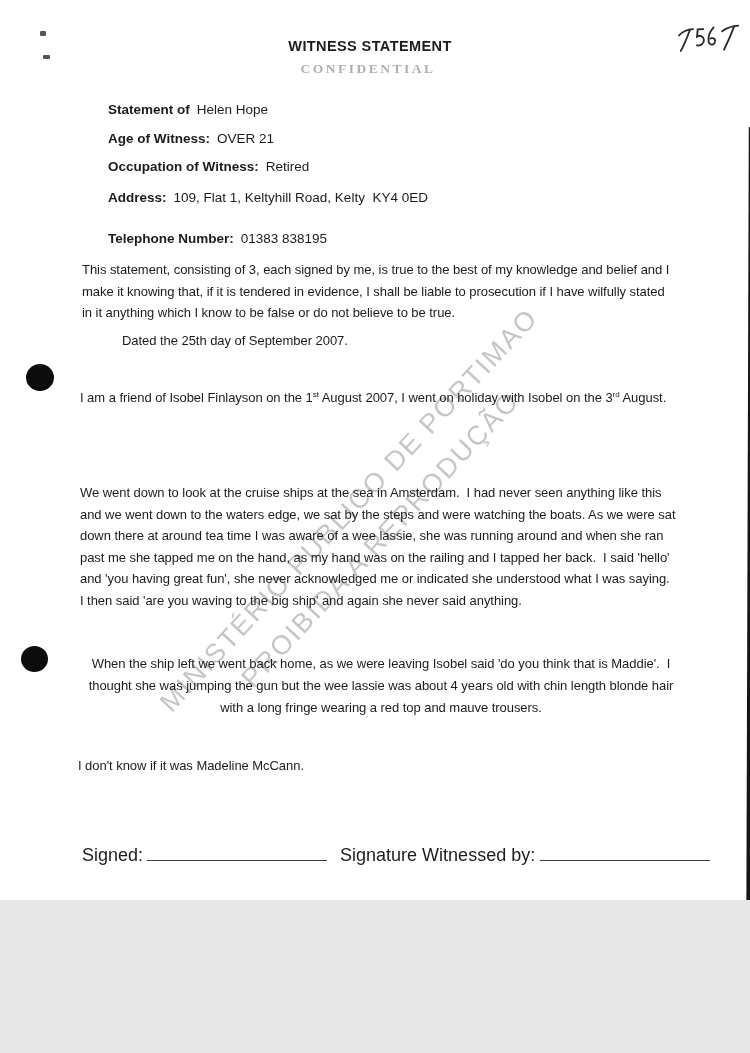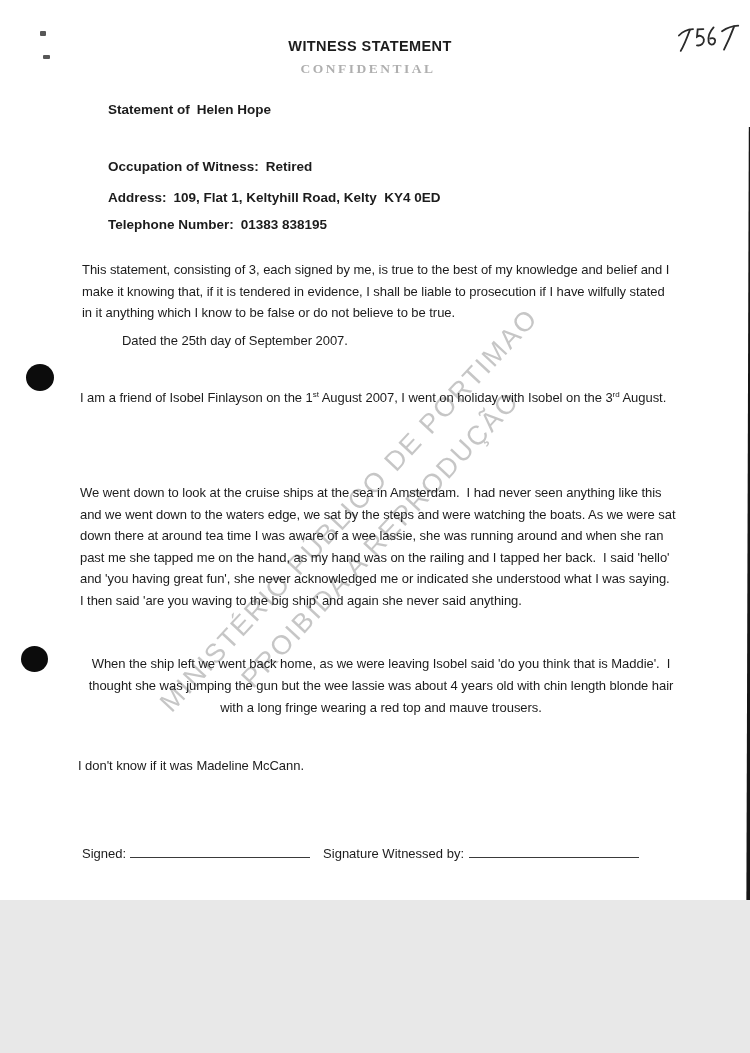--- a/index.html
+++ b/index.html
@@ -45,26 +45,26 @@
     font-family: "Liberation Serif", serif;
     font-weight: bold; font-size: 13.5px; letter-spacing: 2.5px;
     color: #9c9c9c; opacity: .8; filter: blur(.35px);
   }
   .stamp.top { top: 61px; transform: translateX(-7px); }
   .stamp.bottom { top: 971px; transform: translateX(-19px); opacity: .65; }
 
   
   .hdr-row { position: absolute; left: 85px; font-size: 13.5px; white-space: pre; }
   .hdr-row .lbl { font-weight: bold; margin-left: 8px; }
-  .hdr-row .val { font-weight: bold; margin-left: 7px; }
+  .hdr-row .val { font-weight: normal; margin-left: 7px; }
   .hdr-row.r1 { top: 87px; }
   .hdr-row.r2 { top: 116px; }
   .hdr-row.r3 { top: 144px; }
   .hdr-row.r4 { top: 175px; }
-  .hdr-row.r5 { top: 202px; }
+  .hdr-row.r5 { top: 216px; }
 
   
   .para {
     position: absolute; left: 82px; width: 596px;
     font-size: 13px; line-height: 21.6px; letter-spacing: -0.05px;
     white-space: pre-wrap;
   }
   .para.declaration { top: 259px; }
   .para.dated { top: 330px; margin-left: 40px; }
   .para.p1 { top: 384px; left: 80px; width: 608px; line-height: 27px; }
@@ -77,21 +77,21 @@
   .watermark {
     position: absolute; left: 365px; top: 525px;
     transform: translate(-50%, -50%) rotate(-47deg);
     text-align: center; white-space: nowrap;
     font-size: 27px; line-height: 43px; letter-spacing: 2px;
     color: rgba(152,152,152,.55);
     pointer-events: none;
   }
 
   
-  .sig-row { position: absolute; left: 82px; top: 845px; font-size: 13px; }
+  .sig-row { position: absolute; left: 82px; top: 845px; font-size: 18px; }
   .sig-row .sig-label { vertical-align: baseline; }
   .sig-line { display: inline-block; border-bottom: 1.6px solid #3a3a3a; height: 13px; }
   .sig-line.l1 { width: 180px; margin-left: 4px; margin-right: 13px; }
   .sig-line.l2 { width: 170px; margin-left: 5px; }
 </style>
 </head>
 <body>
 
 <div class="page">
 
@@ -115,20 +115,23 @@
   <div class="stamp bottom">CONFIDENTIAL</div>
 
   <div class="watermark">
     <div>MINISTÉRIO PÚBLICO DE PORTIMAO</div>
     <div>PROIBIDA A REPRODUÇÃO</div>
   </div>
 
   <div class="hdr-row r1">
     <span class="lbl">Statement of</span><span class="val">Helen Hope</span>
   </div>
+  <div class="hdr-row r2">
+    <span class="lbl">Age of Witness:</span><span class="val">OVER 21</span>
+  </div>
   <div class="hdr-row r3">
     <span class="lbl">Occupation of Witness:</span><span class="val">Retired</span>
   </div>
   <div class="hdr-row r4">
     <span class="lbl">Address:</span><span class="val">109, Flat 1, Keltyhill Road, Kelty  KY4 0ED</span>
   </div>
   <div class="hdr-row r5">
     <span class="lbl">Telephone Number:</span><span class="val">01383 838195</span>
   </div>
 

